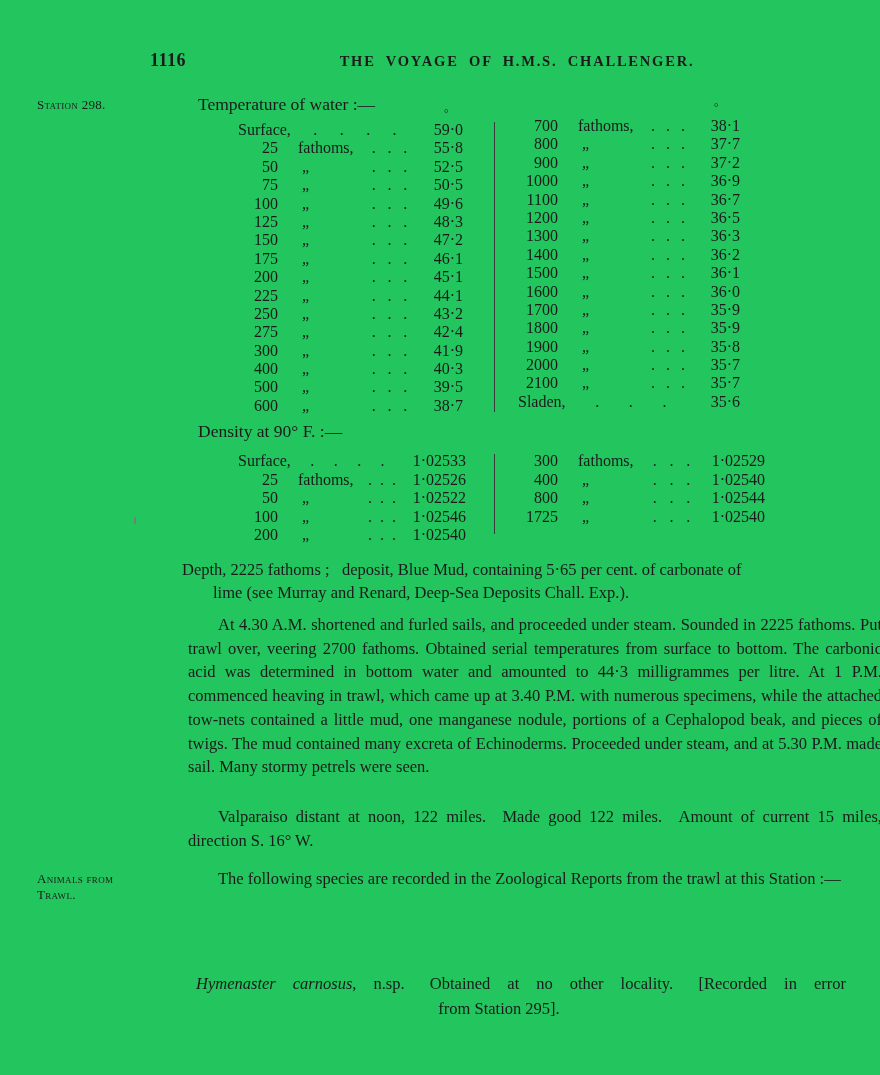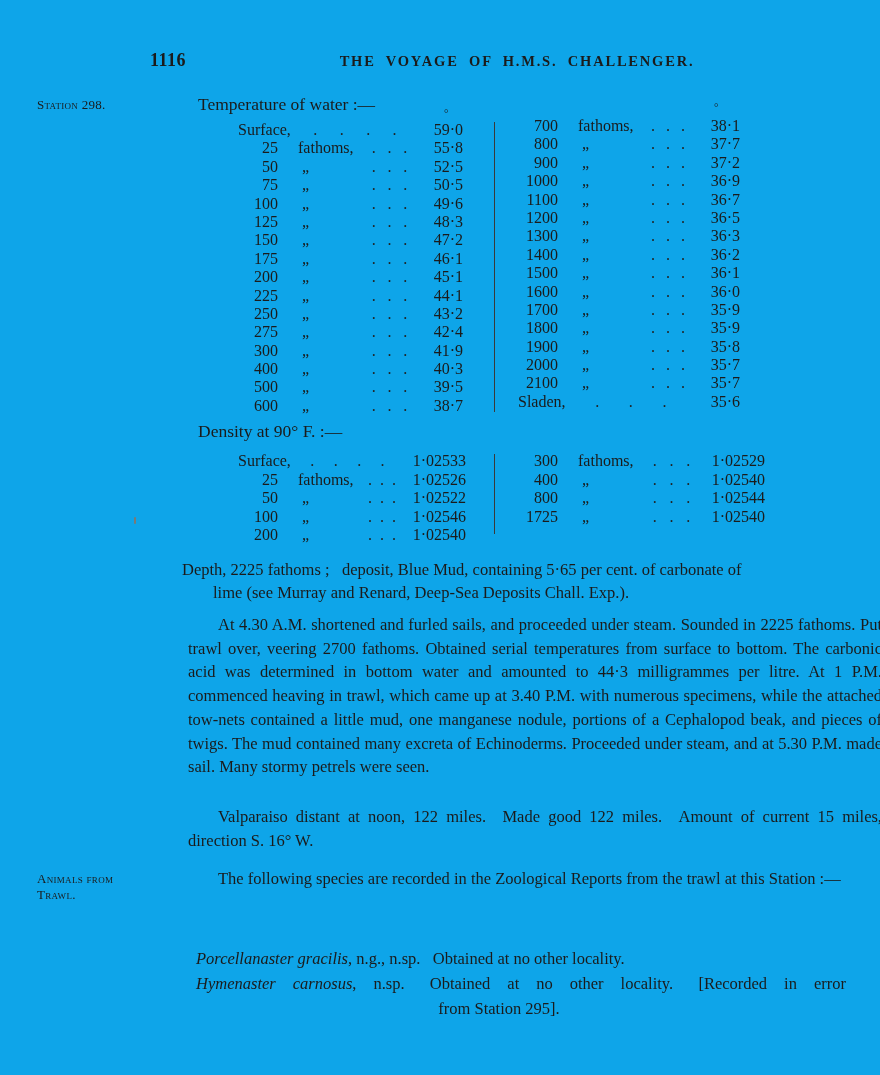--- a/index.html
+++ b/index.html
@@ -1,19 +1,19 @@
 <!DOCTYPE html>
 <html><head>
 <meta charset="utf-8">
 <style>
   html,body{margin:0;padding:0;background:#e8e8e6;}
   .page{
     position:relative;
     width:880px;height:1075px;
-    background:#0ea5e9;
+    background:#22c55e;
     font-family:"Liberation Serif","DejaVu Serif",serif;
     color:#1b1b1b;
     overflow:hidden;
     margin:0 auto;
   }
   .abs{position:absolute;}
   
   .page-number{left:150px;top:50px;font-size:18px;font-weight:700;letter-spacing:.5px;}
   .running-title{left:170px;top:53px;width:694px;text-align:center;font-size:14.5px;font-weight:700;letter-spacing:1.8px;word-spacing:5px;}
   
@@ -510,23 +510,20 @@
 
   <div class="abs para justify indent narrative">At 4.30 A.M. shortened and furled sails, and proceeded under steam. Sounded in 2225 fathoms. Put trawl over, veering 2700 fathoms. Obtained serial temperatures from surface to bottom. The carbonic acid was determined in bottom water and amounted to 44·3 milligrammes per litre. At 1 P.M. commenced heaving in trawl, which came up at 3.40 P.M. with numerous specimens, while the attached tow-nets contained a little mud, one manganese nodule, portions of a Cephalopod beak, and pieces of twigs. The mud contained many excreta of Echinoderms. Proceeded under steam, and at 5.30 P.M. made sail. Many stormy petrels were seen.</div>
 
   <div class="abs para justify indent valparaiso">Valparaiso distant at noon, 122 miles.  Made good 122 miles.  Amount of current 15 miles, direction S. 16° W.</div>
 
   <div class="abs margin-note note-animals">Animals from Trawl.</div>
 
   <div class="abs para justify indent species-intro">The following species are recorded in the Zoological Reports from the trawl at this Station :—</div>
 
 
-  <div class="abs species-entry sp1">
-    <span class="species-name">Porcellanaster gracilis</span><span>, n.g., n.sp.  Obtained at no other locality.</span>
-  </div>
 
   <div class="abs species-entry sp2">
     <span class="species-name">Hymenaster carnosus</span><span>, n.sp.  Obtained at no other locality.  [Recorded in error</span>
   </div>
 
   <div class="abs species-entry sp2-cont">from Station 295].</div>
 
 </div>
 
 </body></html>

